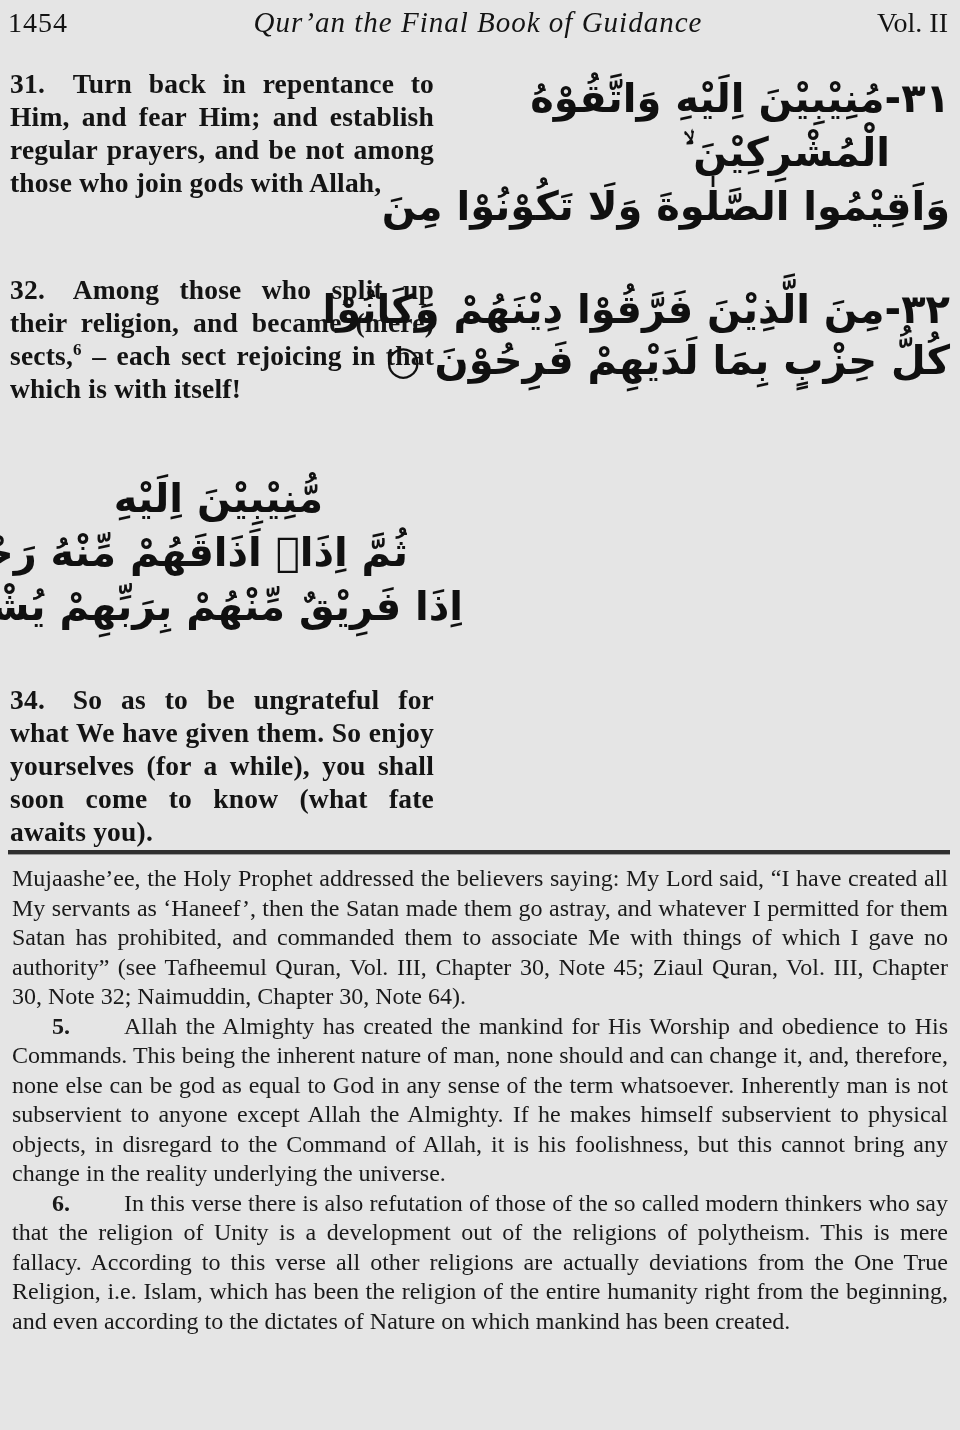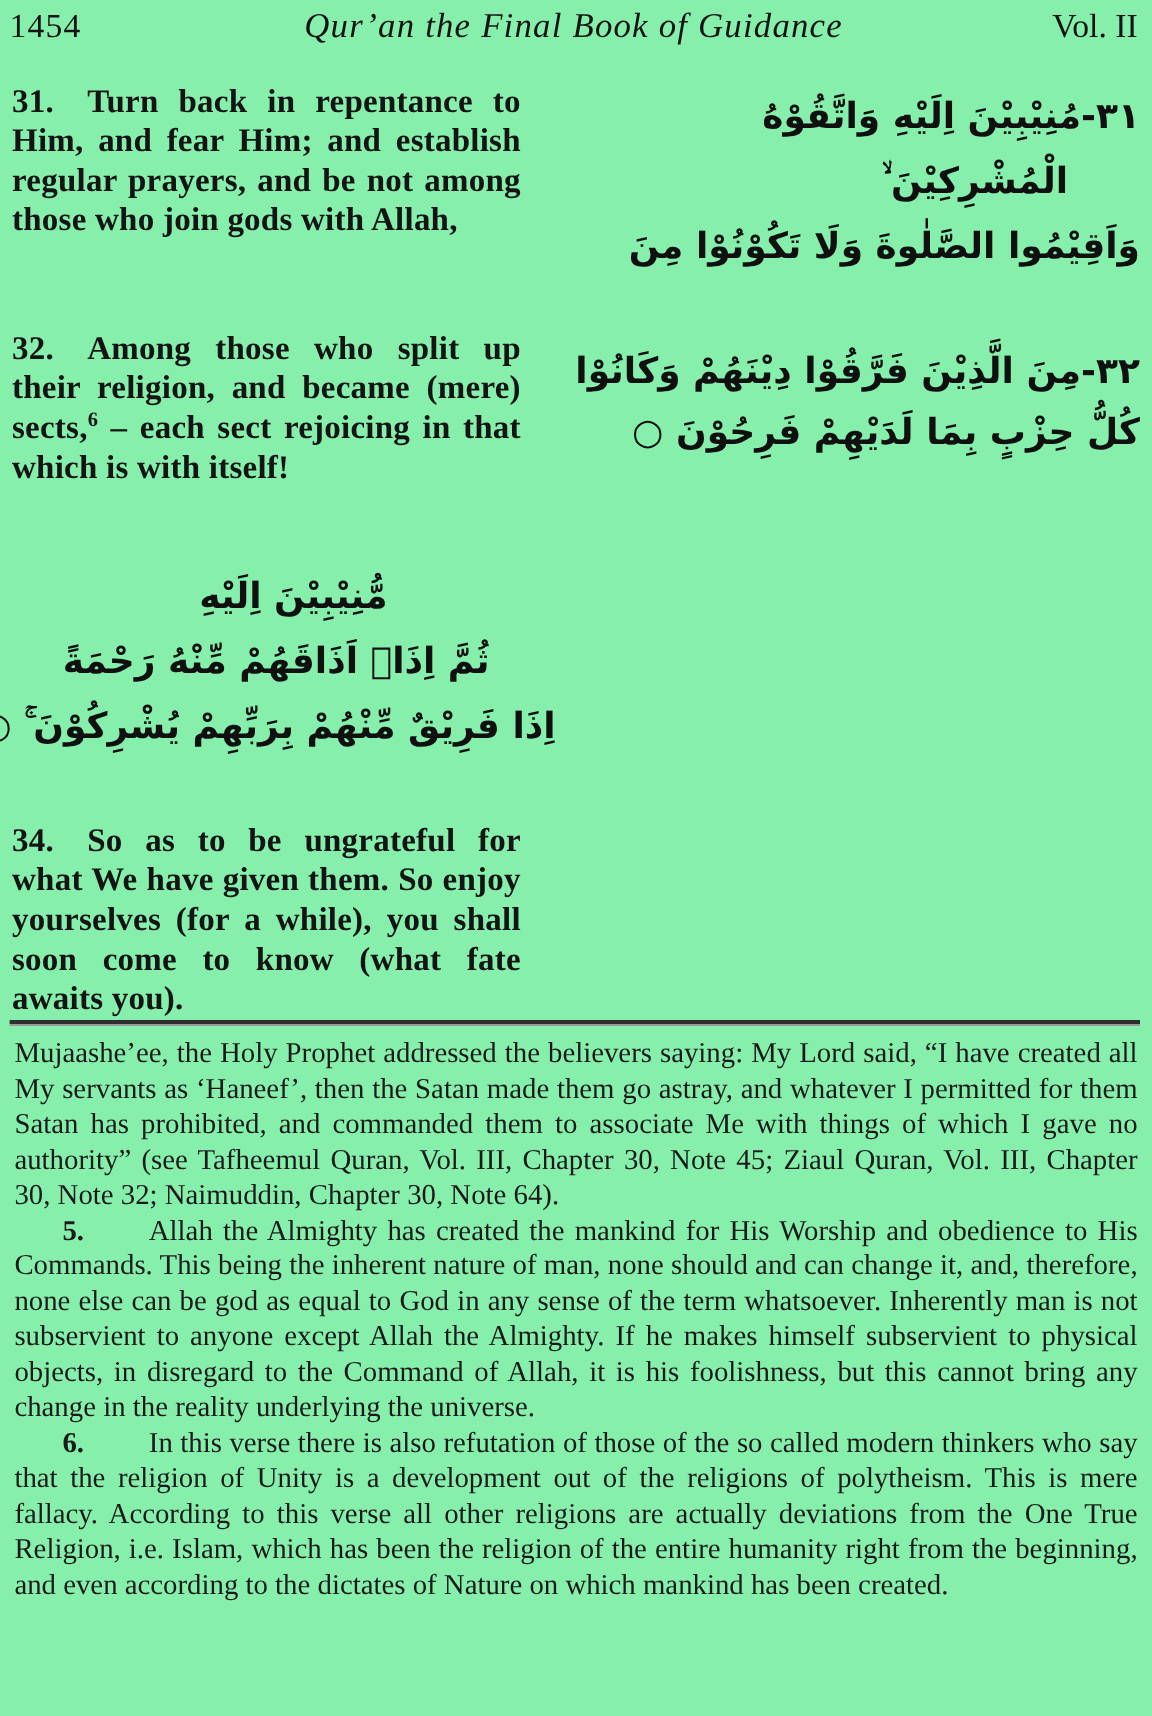--- a/index.html
+++ b/index.html
@@ -1,20 +1,20 @@
 <!DOCTYPE html>
 <html><head>
 <meta charset="utf-8">
 <style>
   * { margin:0; padding:0; box-sizing:border-box; }
   html,body { background:#ffffff; }
   .page {
     position:relative;
     width:960px; height:1430px;
-    background:#86efac;
+    background:#e5e5e5;
     color:#141414;
     font-family:"Liberation Serif", serif;
     overflow:hidden;
   }
   
   .hdr {
     display:flex; align-items:baseline;
     padding:6px 12px 0 8px;
     font-size:28px;
   }
@@ -35,21 +35,21 @@
     text-align:justify;
     letter-spacing:0.2px;
   }
   .eng sup { font-size:17px; line-height:0; vertical-align:super; }
   .arb {
     width:478px;
     direction:rtl;
     text-align:right;
     font-family:"DejaVu Sans", sans-serif;
     font-weight:700;
-    font-size:30px;
+    font-size:40px;
     color:#101010;
   }
   .ar-line { white-space:nowrap; line-height:54px; }
   .arb.a31 { margin-top:4px; }
   .arb.a32 { margin-top:11px; }
   .arb.a32 .ar-line { line-height:51px; }
   .arb.a33 { margin-top:20px; }
   .arb.a34 { margin-top:16px; }
   .ar-left  { text-align:left; }
   .pr25  { padding-right:25px; }

